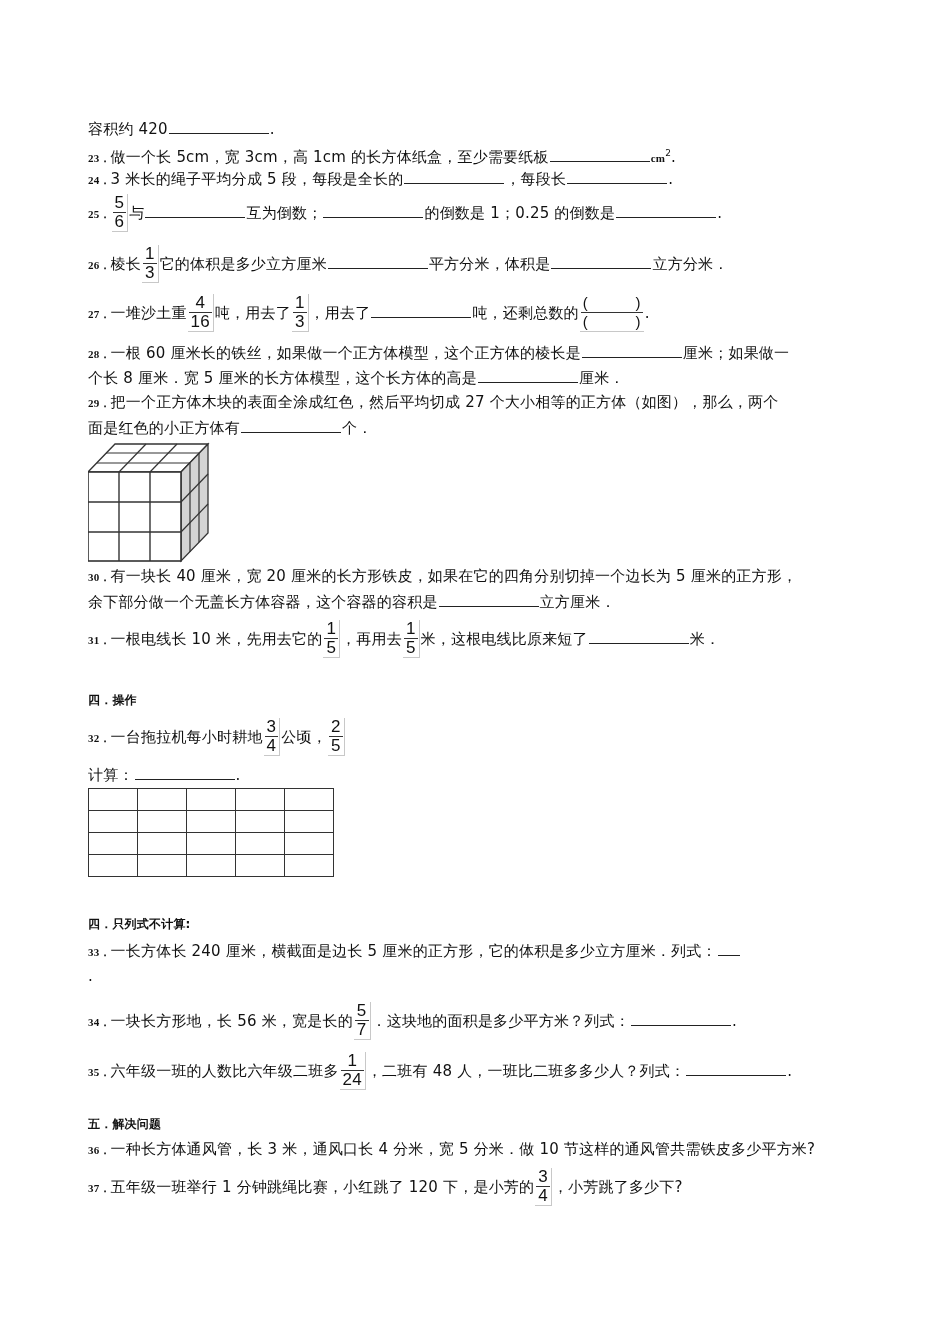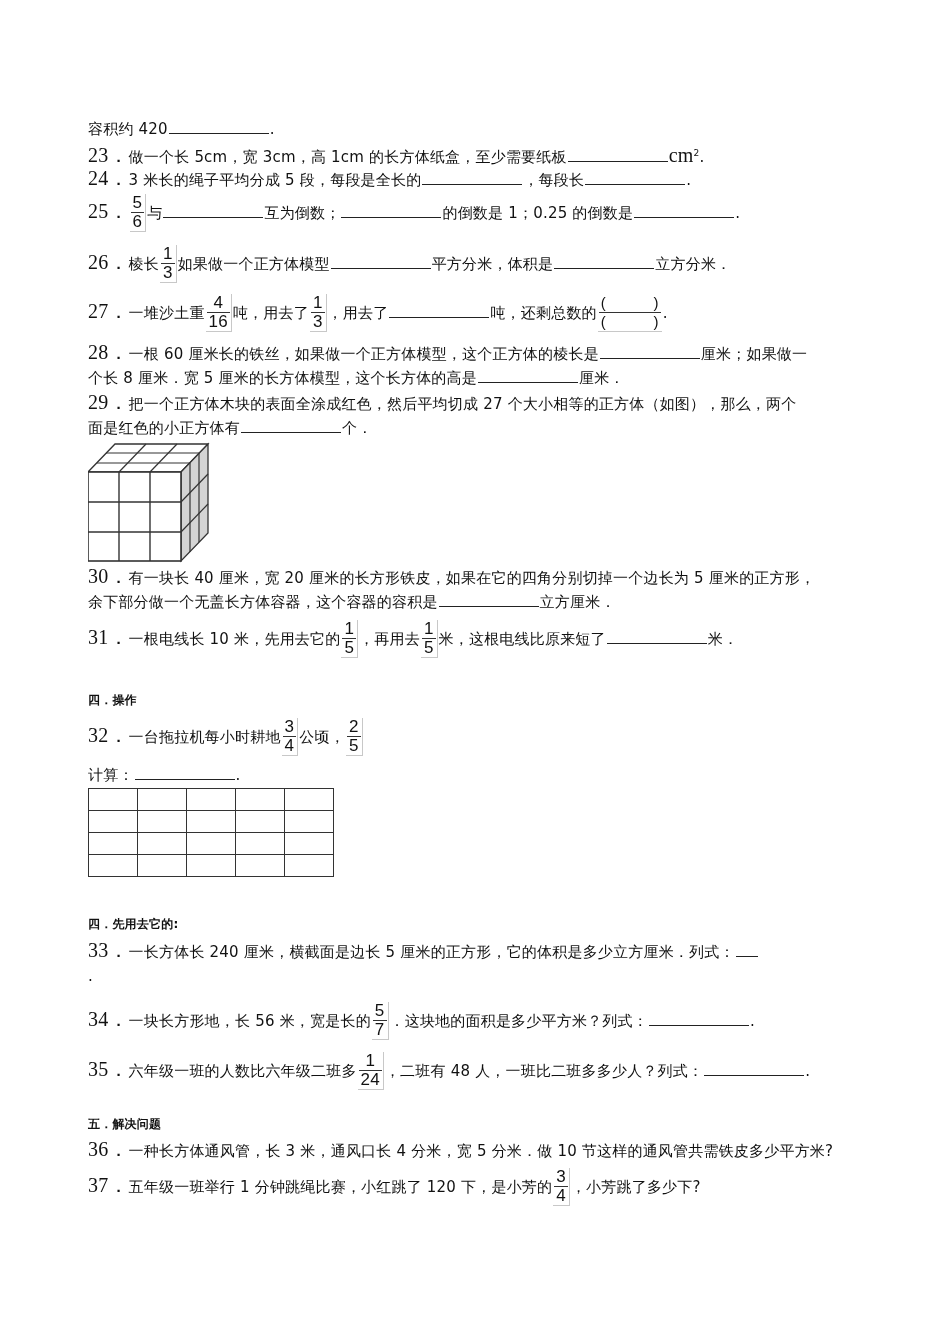--- a/index.html
+++ b/index.html
@@ -5,21 +5,21 @@
   html, body { margin: 0; padding: 0; background: #ffffff; }
   body {
     width: 950px; height: 1344px; position: relative; overflow: hidden;
     font-family: "DejaVu Sans", "Liberation Sans", sans-serif;
     color: #111111; font-size: 15px;
   }
   .line {
     position: absolute; left: 88px; white-space: nowrap;
     font-size: 15px; line-height: 20px; letter-spacing: 0.2px;
   }
-  .num { font-family: "Liberation Serif", "DejaVu Serif", serif; font-size: 20px; }
+  .num { font-family: "Liberation Serif", "DejaVu Serif", serif; font-size: 11px; font-weight: bold; }
   .blank {
     display: inline-block; border-bottom: 1px solid #222; height: 15px;
     vertical-align: baseline; margin: 0 1px;
   }
   .b100 { width: 100px; }
   .b22 { width: 22px; }
   .frac {
     display: inline-flex; flex-direction: column; align-items: center;
     vertical-align: middle; font-family: "Liberation Sans", "DejaVu Sans", sans-serif;
     font-size: 17px; line-height: 18px; margin: 0 1px;
@@ -59,21 +59,21 @@
   <span class="num">25．</span><span class="frac">
       <span class="n">5</span>
       <span class="d">6</span>
     </span><span>与</span><span class="blank b100"></span><span>互为倒数；</span><span class="blank b100"></span><span>的倒数是 1；0.25 的倒数是</span><span class="blank b100"></span><span>.</span>
 </div>
 
 <div class="line" style="top:245px">
   <span class="num">26．</span><span>棱长</span><span class="frac">
       <span class="n">1</span>
       <span class="d">3</span>
-    </span><span>如果做一个正方体模型</span><span class="blank b100"></span><span>平方分米，体积是</span><span class="blank b100"></span><span>立方分米．</span>
+    </span><span>它的体积是多少立方厘米</span><span class="blank b100"></span><span>平方分米，体积是</span><span class="blank b100"></span><span>立方分米．</span>
 </div>
 
 <div class="line" style="top:294px">
   <span class="num">27．</span><span>一堆沙土重</span><span class="frac">
       <span class="n">4</span>
       <span class="d">16</span>
     </span><span>吨，用去了</span><span class="frac">
       <span class="n">1</span>
       <span class="d">3</span>
     </span><span>，用去了</span><span class="blank b100"></span><span>吨，还剩总数的</span><span class="frac paren">
@@ -178,21 +178,21 @@
   <tr>
         <td></td>
         <td></td>
         <td></td>
         <td></td>
         <td></td>
       </tr>
 </tbody>
   </table>
 
-<div class="line section" style="top:914px">四．先用去它的:</div>
+<div class="line section" style="top:914px">四．只列式不计算:</div>
 
 <div class="line" style="top:940px">
   <span class="num">33．</span><span>一长方体长 240 厘米，横截面是边长 5 厘米的正方形，它的体积是多少立方厘米．列式：</span><span class="blank b22"></span>
 </div>
 <div class="line" style="top:966px">
   <span>.</span>
 </div>
 
 <div class="line" style="top:1002px">
   <span class="num">34．</span><span>一块长方形地，长 56 米，宽是长的</span><span class="frac">

